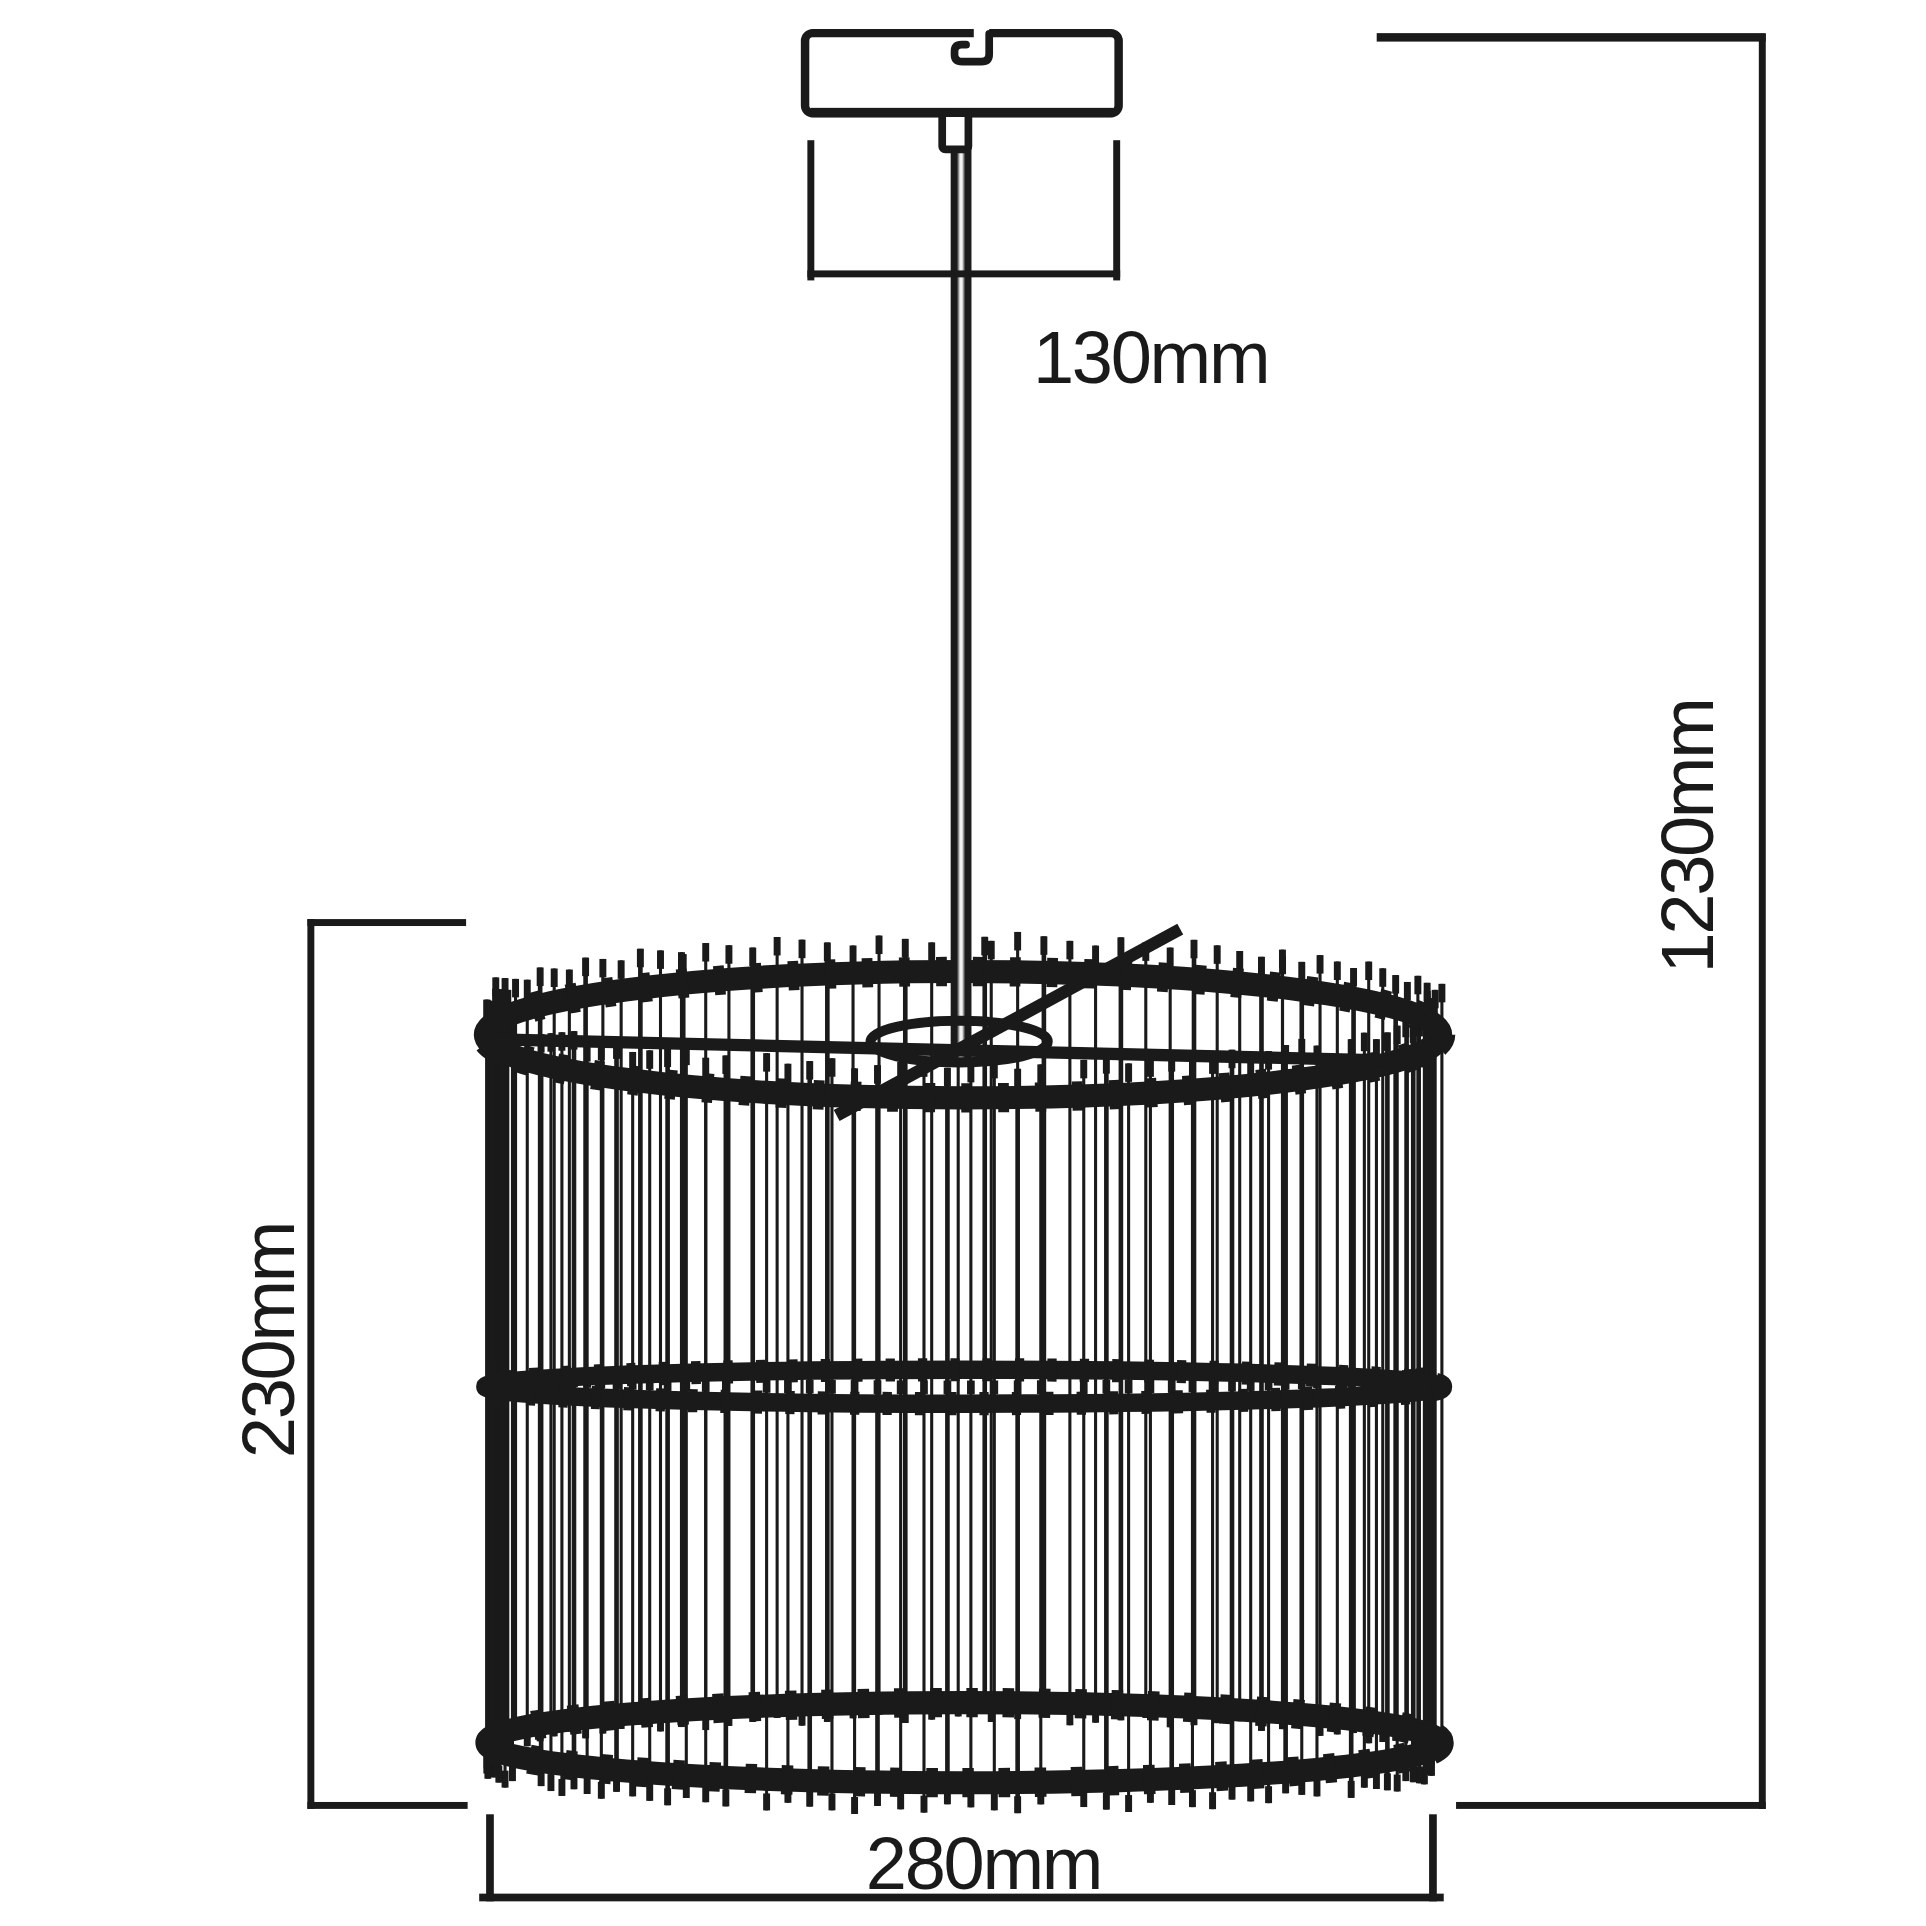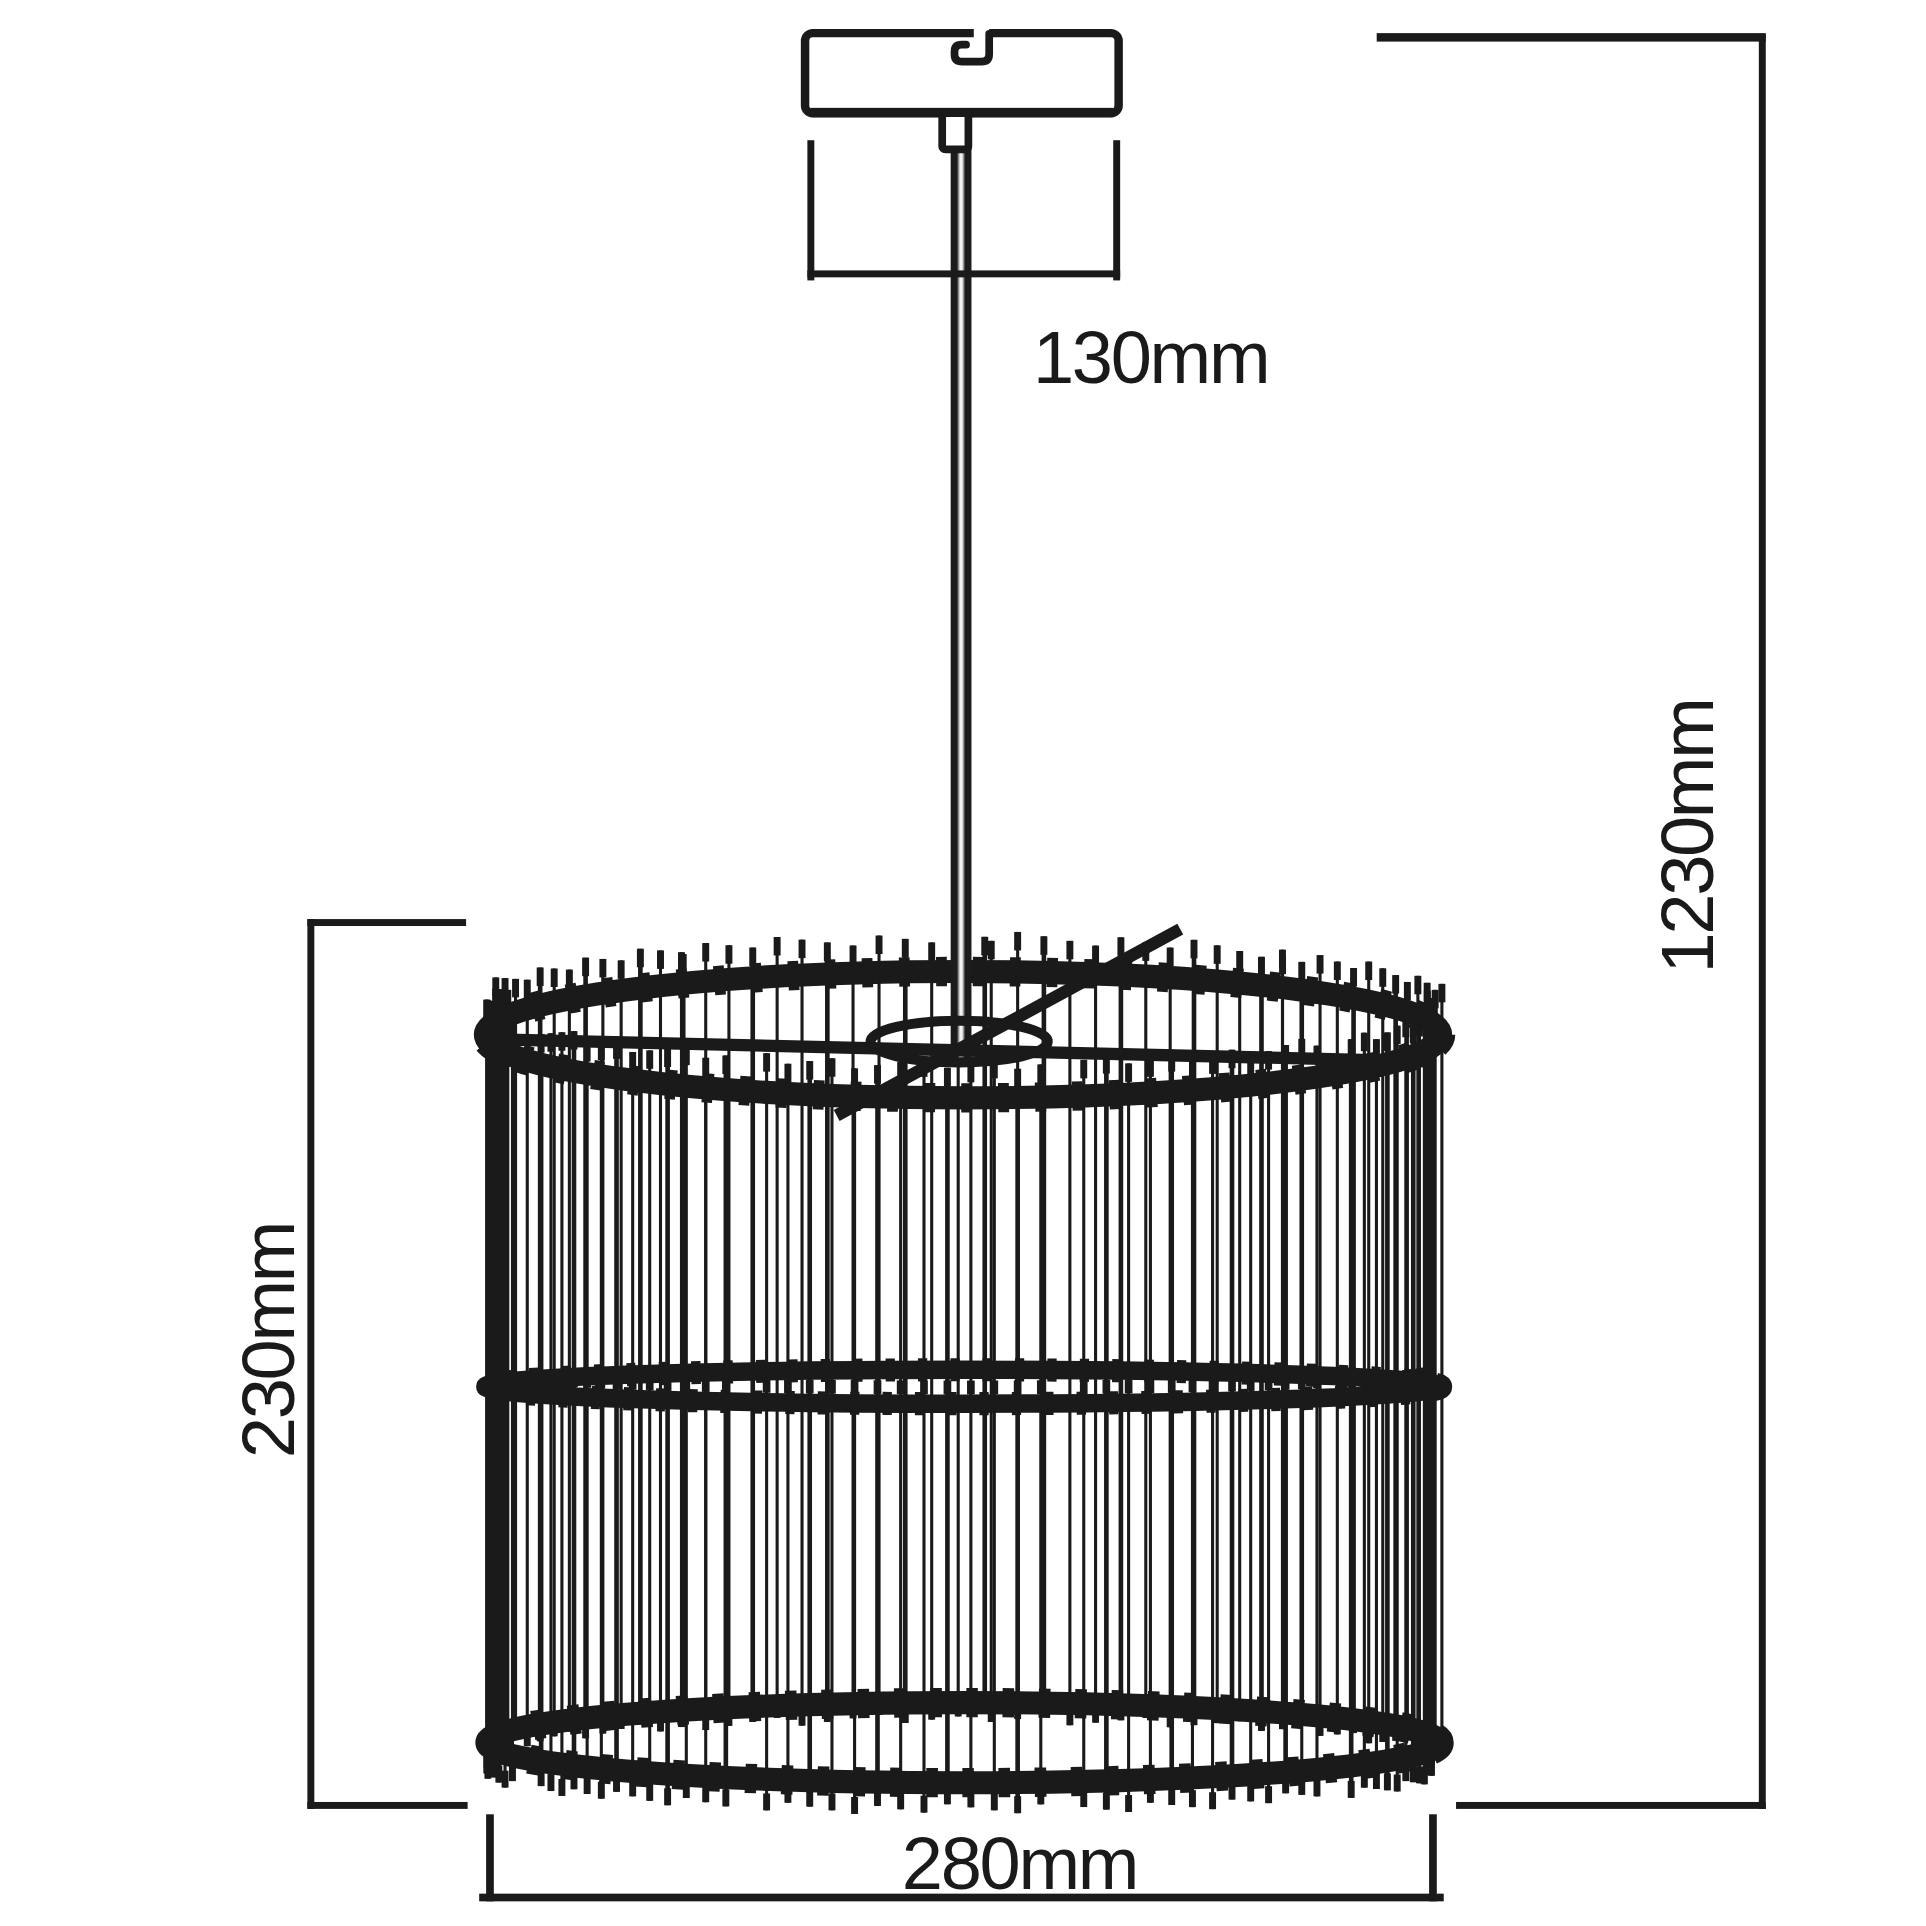--- a/index.html
+++ b/index.html
@@ -514,15 +514,15 @@
       </g>
     </g>
   </svg>
 
   <div class="dim-label" style="left:1033px; top:291px;margin-top:28px;">130mm</div>
 
   <div class="dim-label rot" style="left:1533px; top:798px; width:308px;">1230mm</div>
 
   <div class="dim-label rot" style="left:137px; top:1302px; width:262px;">230mm</div>
 
-  <div class="dim-label" style="left:896px; top:1825px; width:247px;">280mm</div>
+  <div class="dim-label" style="left:860px; top:1825px; width:247px;">280mm</div>
 </div>
 
 
 </body></html>

